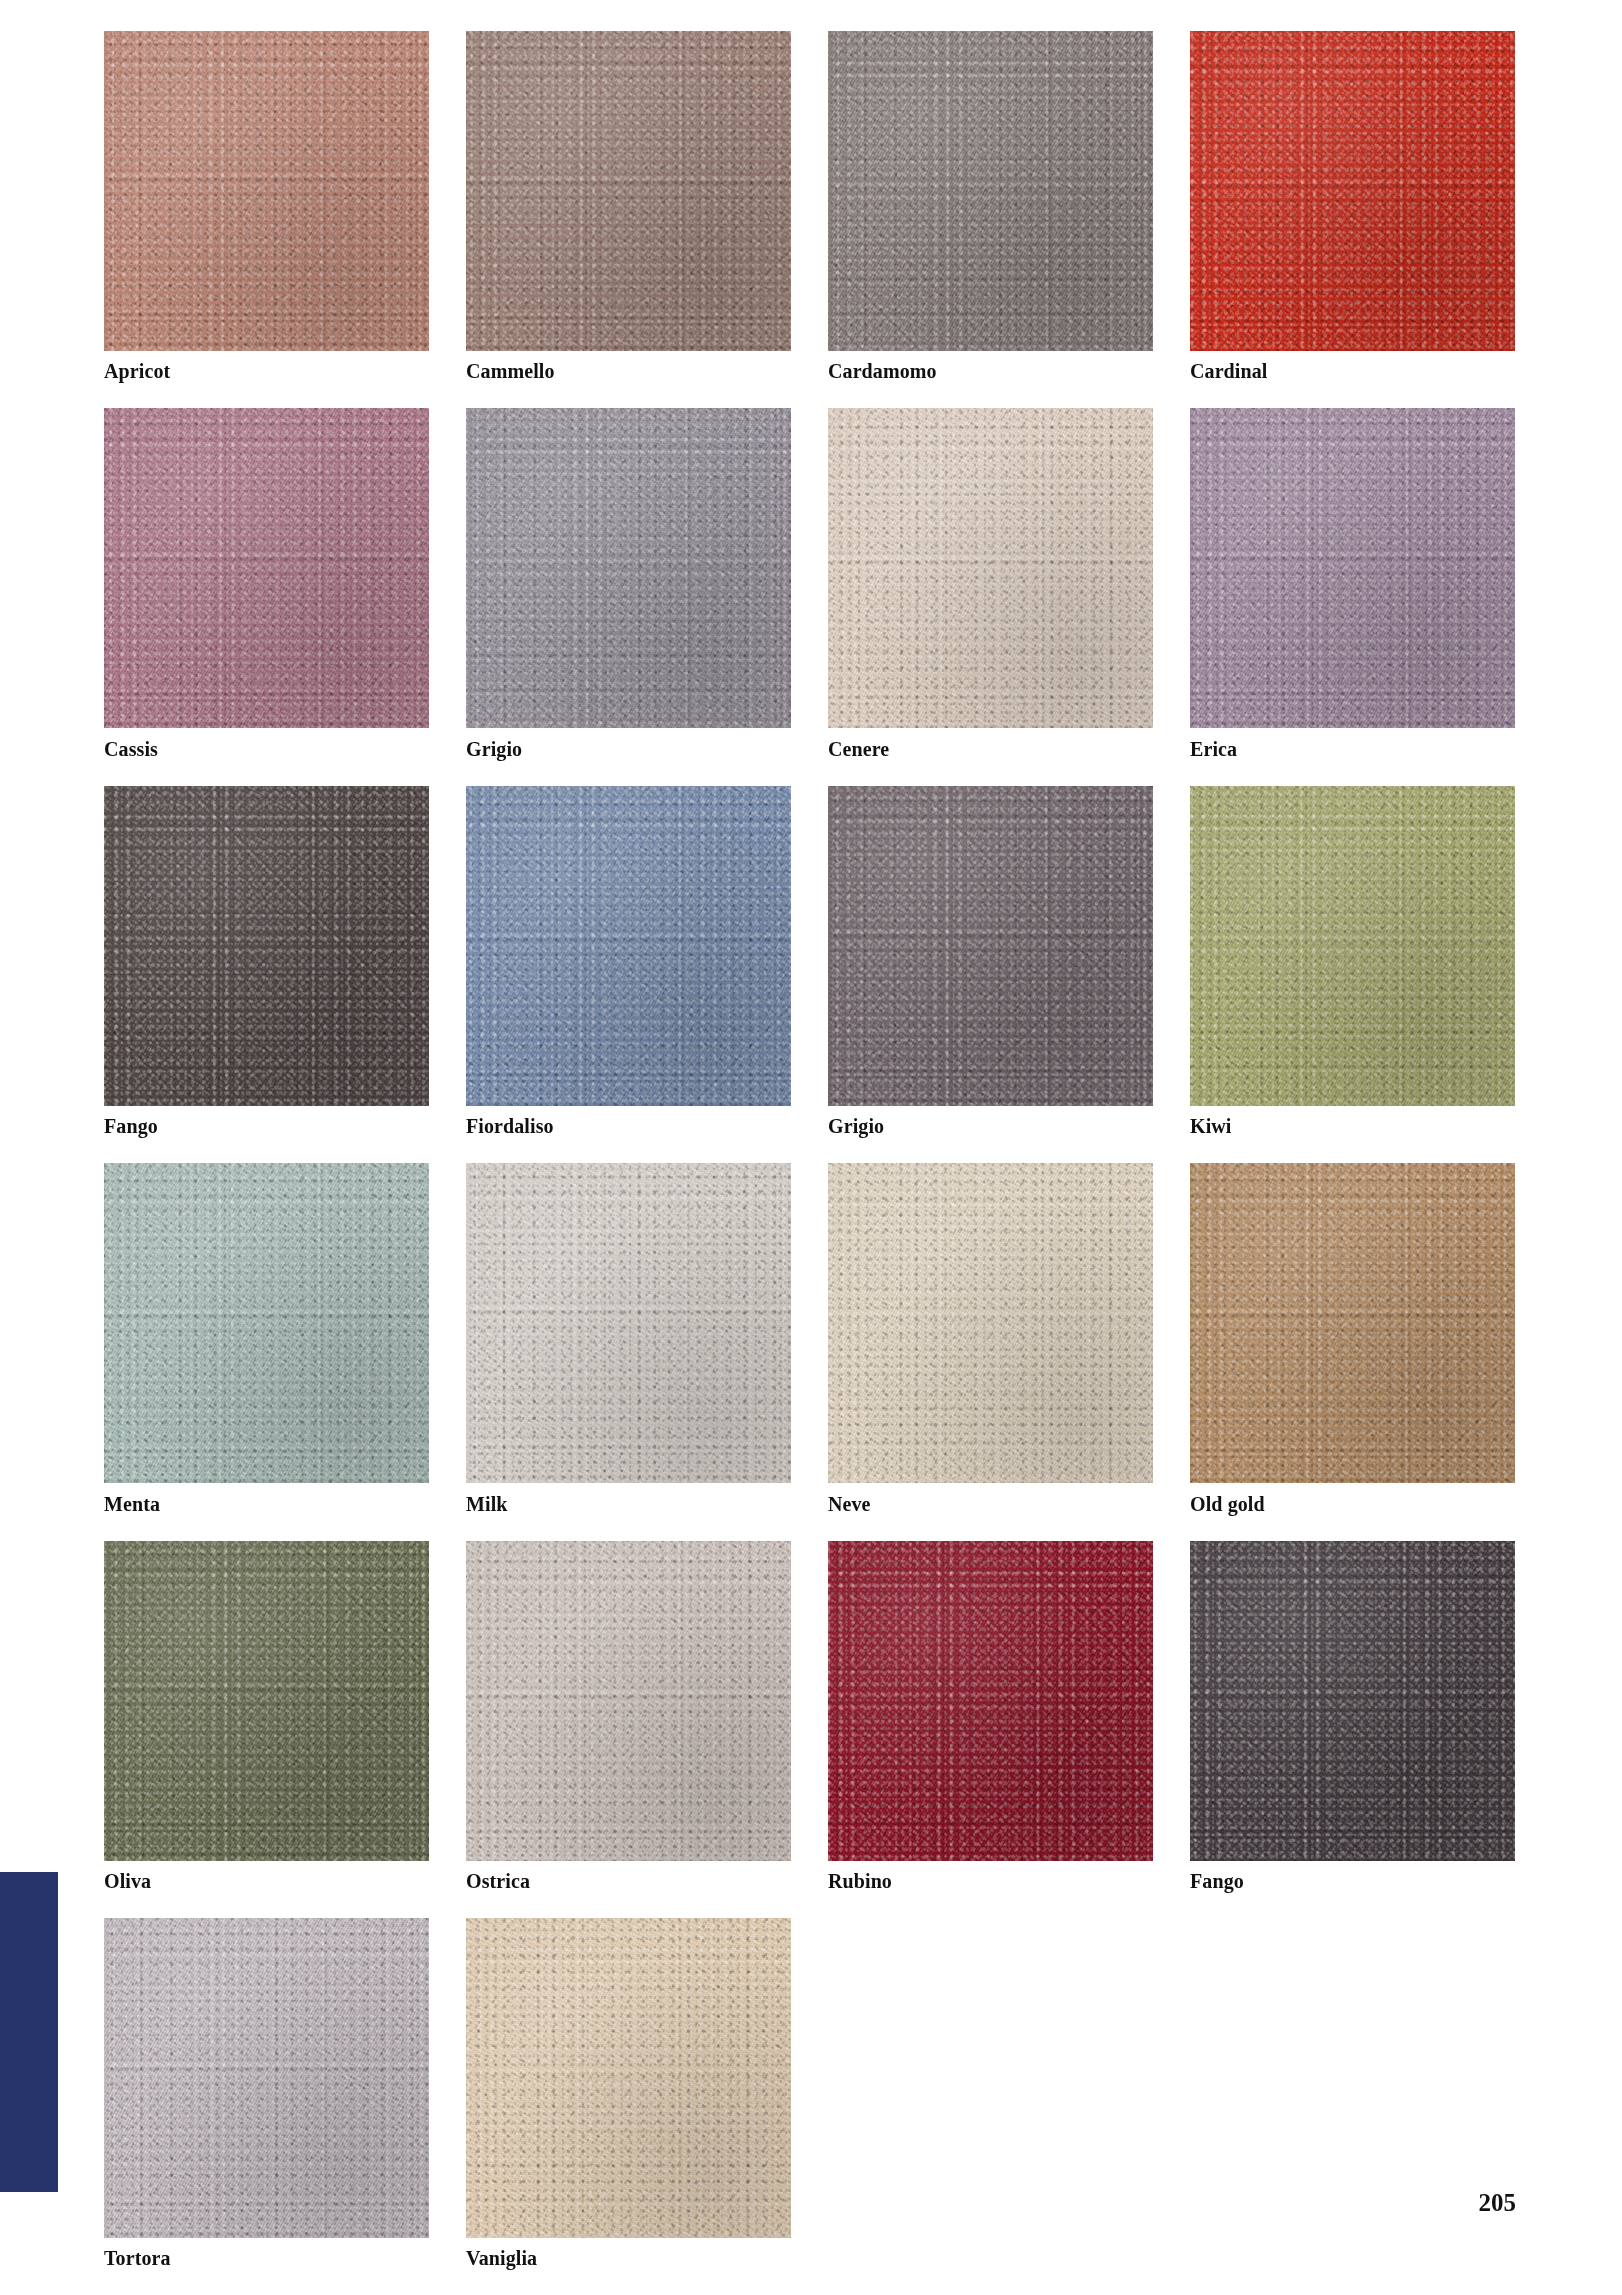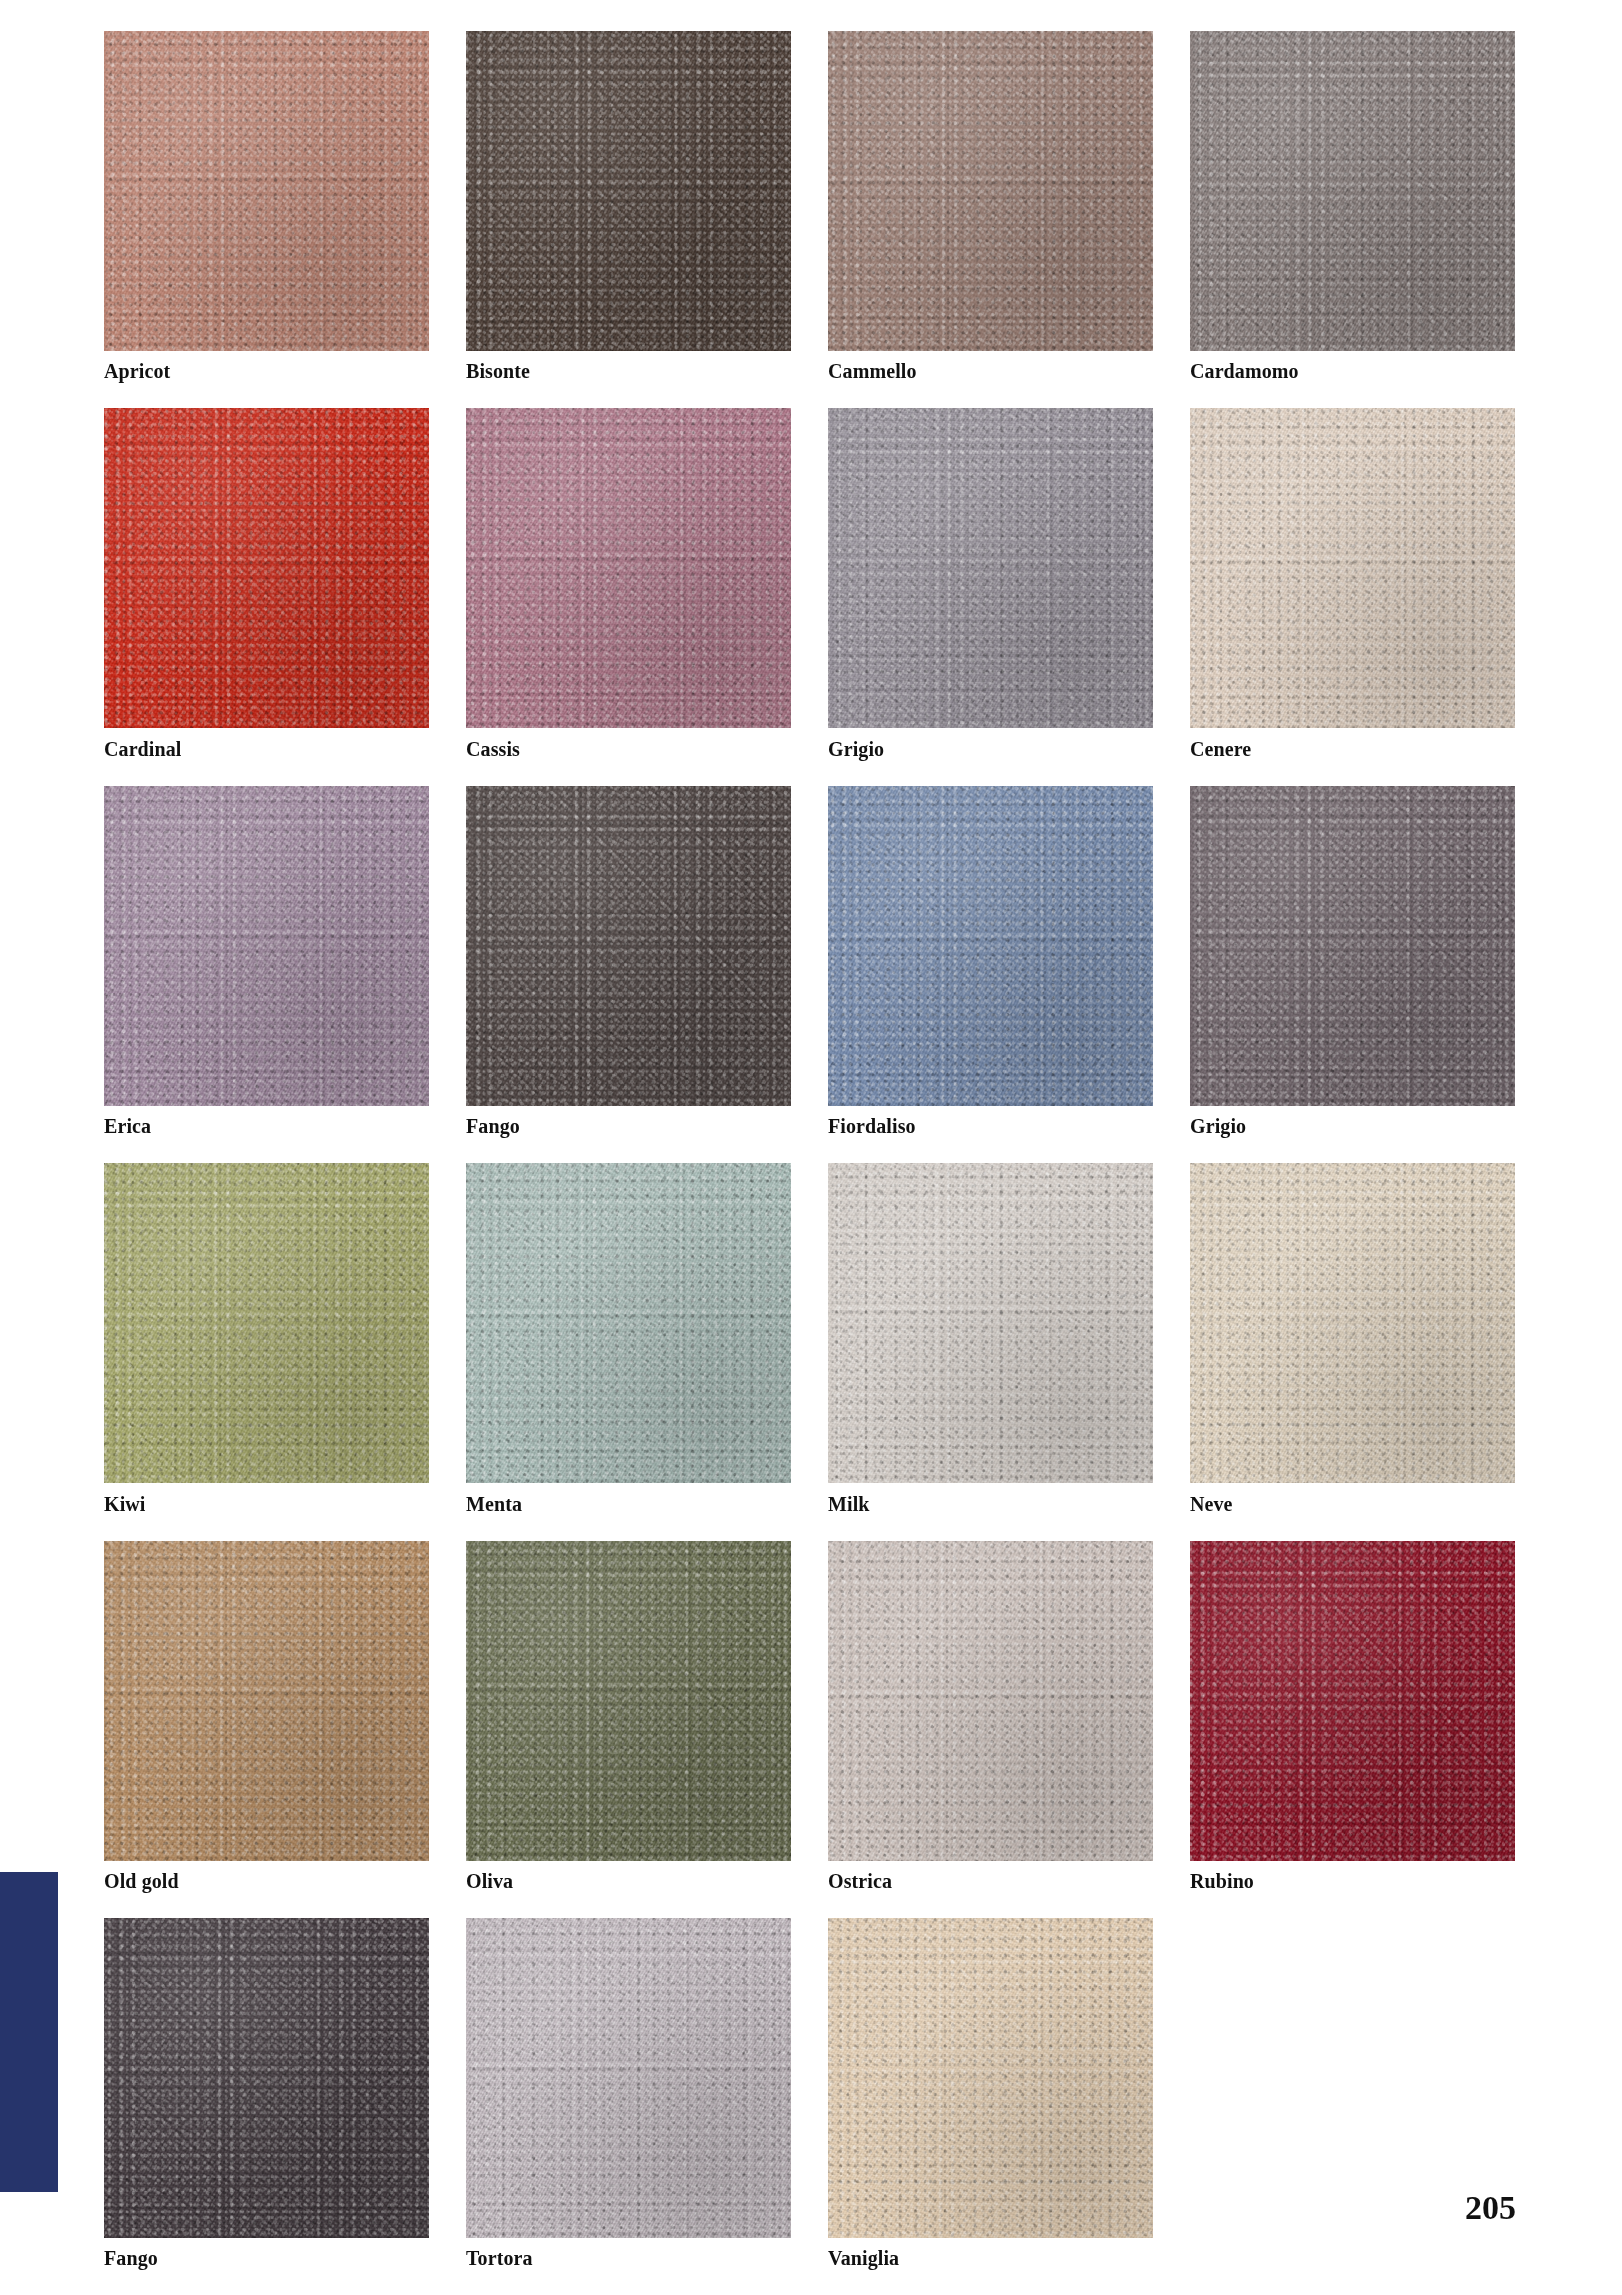--- a/index.html
+++ b/index.html
@@ -103,21 +103,21 @@
     background-color: #26346b;
   }
 
   
   .page-number {
     position: absolute;
     right: 107px;
     top: 2189px;
     font-family: "Liberation Serif", "DejaVu Serif", serif;
     font-weight: bold;
-    font-size: 34px;
+    font-size: 25px;
     color: #111111;
   }
 </style>
 </head>
 <body>
 
 <div class="page">
 
   <div class="bleed-chip" style="background-color: rgb(38, 52, 107);">
     <span class="tex tex-a"></span>
@@ -130,29 +130,20 @@
       <div class="swatch-cell">
         <div class="swatch-chip" style="background-color: rgb(192, 132, 114);">
           <span class="tex tex-a" style="background-position: -5.8px -5.2px;"></span>
           <span class="tex tex-b" style="background-position: 2.6px -1.9px;"></span>
           <span class="tex tex-c" style="background-position: -1.3px 1.3px;"></span>
           <span class="tex tex-d" style="background-position: -5.2px 4.5px;"></span>
         </div>
         <div class="swatch-label">Apricot</div>
       </div>
       <div class="swatch-cell">
-        <div class="swatch-chip" style="background-color: rgb(74, 59, 51);">
-          <span class="tex tex-a" style="background-position: -1.3px 1.9px;"></span>
-          <span class="tex tex-b" style="background-position: -5.2px 5.2px;"></span>
-          <span class="tex tex-c" style="background-position: 3.2px -2.6px;"></span>
-          <span class="tex tex-d" style="background-position: -0.6px 0.6px;"></span>
-        </div>
-        <div class="swatch-label">Bisonte</div>
-      </div>
-      <div class="swatch-cell">
         <div class="swatch-chip" style="background-color: rgb(155, 125, 114);">
           <span class="tex tex-a" style="background-position: 3.2px -1.9px;"></span>
           <span class="tex tex-b" style="background-position: -0.6px 1.3px;"></span>
           <span class="tex tex-c" style="background-position: -4.5px 4.5px;"></span>
           <span class="tex tex-d" style="background-position: 3.9px -3.2px;"></span>
         </div>
         <div class="swatch-label">Cammello</div>
       </div>
       <div class="swatch-cell">
         <div class="swatch-chip" style="background-color: rgb(133, 122, 120);">

